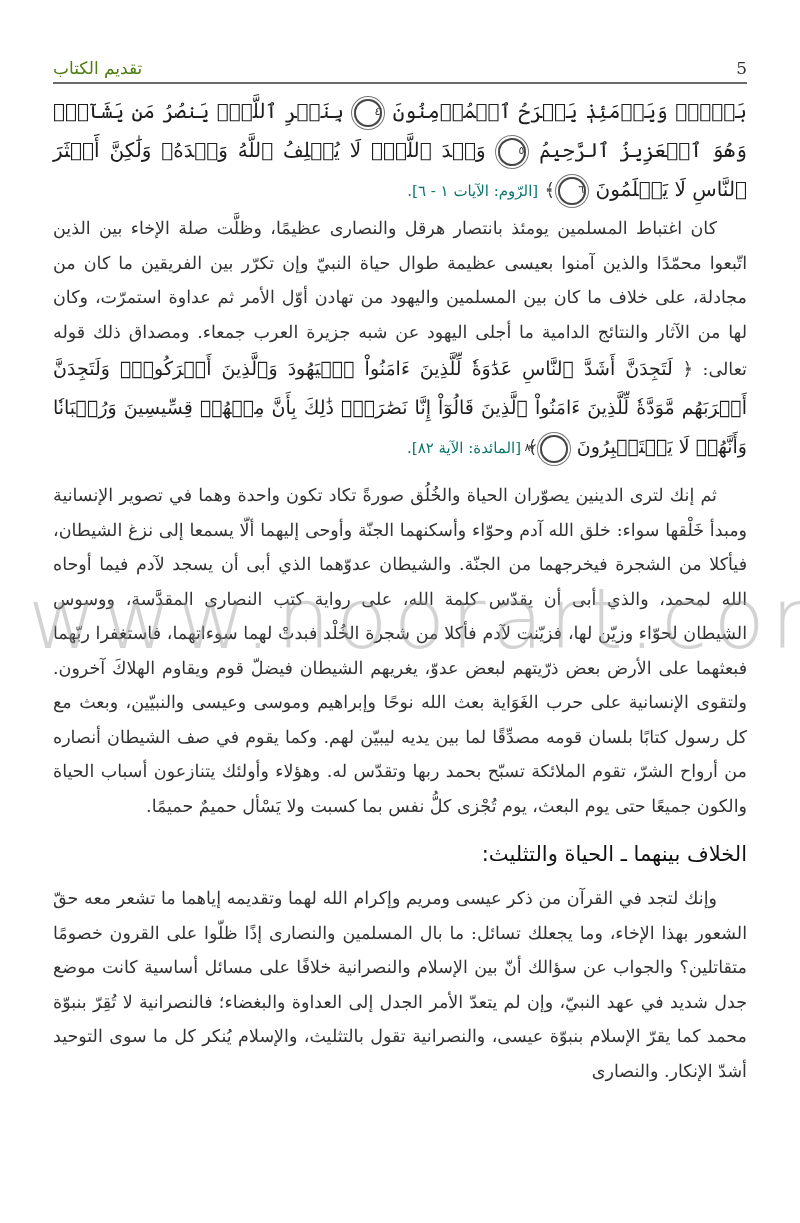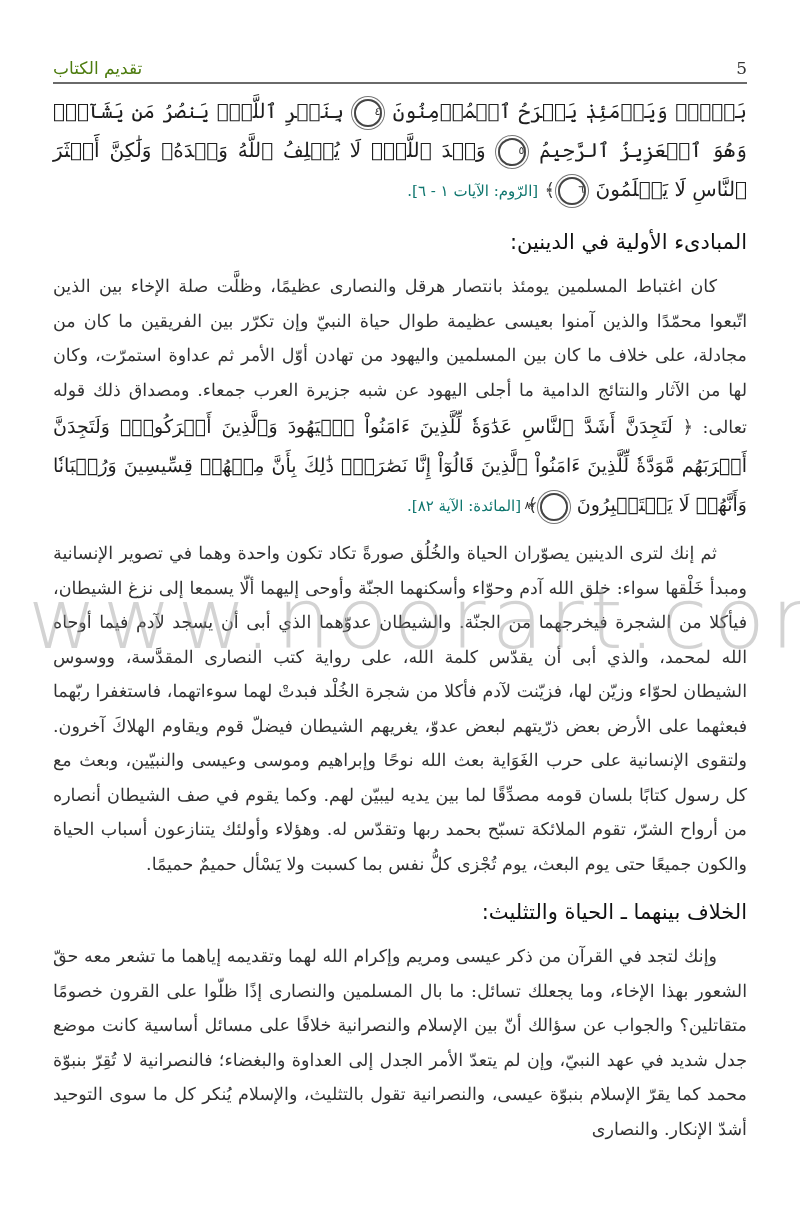--- a/index.html
+++ b/index.html
@@ -138,21 +138,20 @@
     <p class="verse">
       <span>بَعۡدُۚ وَيَوۡمَئِذٖ يَفۡرَحُ ٱلۡمُؤۡمِنُونَ</span>
       <span class="ayah-num">٤</span>
       <span>بِنَصۡرِ ٱللَّهِۚ يَنصُرُ مَن يَشَآءُۖ وَهُوَ ٱلۡعَزِيزُ ٱلرَّحِيمُ</span>
       <span class="ayah-num">٥</span>
       <span>وَعۡدَ ٱللَّهِۖ لَا يُخۡلِفُ ٱللَّهُ وَعۡدَهُۥ وَلَٰكِنَّ أَكۡثَرَ ٱلنَّاسِ لَا يَعۡلَمُونَ</span>
       <span class="ayah-num">٦</span><span class="quote-mark">﴾</span>
       <span class="citation">[الرّوم: الآيات ١ - ٦].</span>
     </p>
 
-    <h2 class="heading">المبادىء الأولية في الدينين:</h2>
 
     <p class="para">
       <span>كان اغتباط المسلمين يومئذ بانتصار هرقل والنصارى عظيمًا، وظلَّت صلة الإخاء بين الذين اتّبعوا محمّدًا والذين آمنوا بعيسى عظيمة طوال حياة النبيّ وإن تكرّر بين الفريقين ما كان من مجادلة، على خلاف ما كان بين المسلمين واليهود من تهادن أوّل الأمر ثم عداوة استمرّت، وكان لها من الآثار والنتائج الدامية ما أجلى اليهود عن شبه جزيرة العرب جمعاء. ومصداق ذلك قوله تعالى:</span>
       <span class="quote-mark">﴿</span>
       <span class="verse" style="font-size:19px">لَتَجِدَنَّ أَشَدَّ ٱلنَّاسِ عَدَٰوَةٗ لِّلَّذِينَ ءَامَنُواْ ٱلۡيَهُودَ وَٱلَّذِينَ أَشۡرَكُواْۖ وَلَتَجِدَنَّ أَقۡرَبَهُم مَّوَدَّةٗ لِّلَّذِينَ ءَامَنُواْ ٱلَّذِينَ قَالُوٓاْ إِنَّا نَصَٰرَىٰۚ ذَٰلِكَ بِأَنَّ مِنۡهُمۡ قِسِّيسِينَ وَرُهۡبَانٗا وَأَنَّهُمۡ لَا يَسۡتَكۡبِرُونَ</span>
       <span class="ayah-num">٨٢</span><span class="quote-mark">﴾</span>
       <span class="citation">[المائدة: الآية ٨٢].</span>
     </p>
 
     <p class="para spaced">ثم إنك لترى الدينين يصوّران الحياة والخُلُق صورةً تكاد تكون واحدة وهما في تصوير الإنسانية ومبدأ خَلْقها سواء: خلق الله آدم وحوّاء وأسكنهما الجنّة وأوحى إليهما ألّا يسمعا إلى نزغ الشيطان، فيأكلا من الشجرة فيخرجهما من الجنّة. والشيطان عدوّهما الذي أبى أن يسجد لآدم فيما أوحاه الله لمحمد، والذي أبى أن يقدّس كلمة الله، على رواية كتب النصارى المقدَّسة، ووسوس الشيطان لحوّاء وزيّن لها، فزيّنت لآدم فأكلا من شجرة الخُلْد فبدتْ لهما سوءاتهما، فاستغفرا ربّهما فبعثهما على الأرض بعض ذرّيتهم لبعض عدوّ، يغريهم الشيطان فيضلّ قوم ويقاوم الهلاكَ آخرون. ولتقوى الإنسانية على حرب الغَوَاية بعث الله نوحًا وإبراهيم وموسى وعيسى والنبيّين، وبعث مع كل رسول كتابًا بلسان قومه مصدِّقًا لما بين يديه ليبيّن لهم. وكما يقوم في صف الشيطان أنصاره من أرواح الشرّ، تقوم الملائكة تسبّح بحمد ربها وتقدّس له. وهؤلاء وأولئك يتنازعون أسباب الحياة والكون جميعًا حتى يوم البعث، يوم تُجْزى كلُّ نفس بما كسبت ولا يَسْأل حميمٌ حميمًا.</p>

